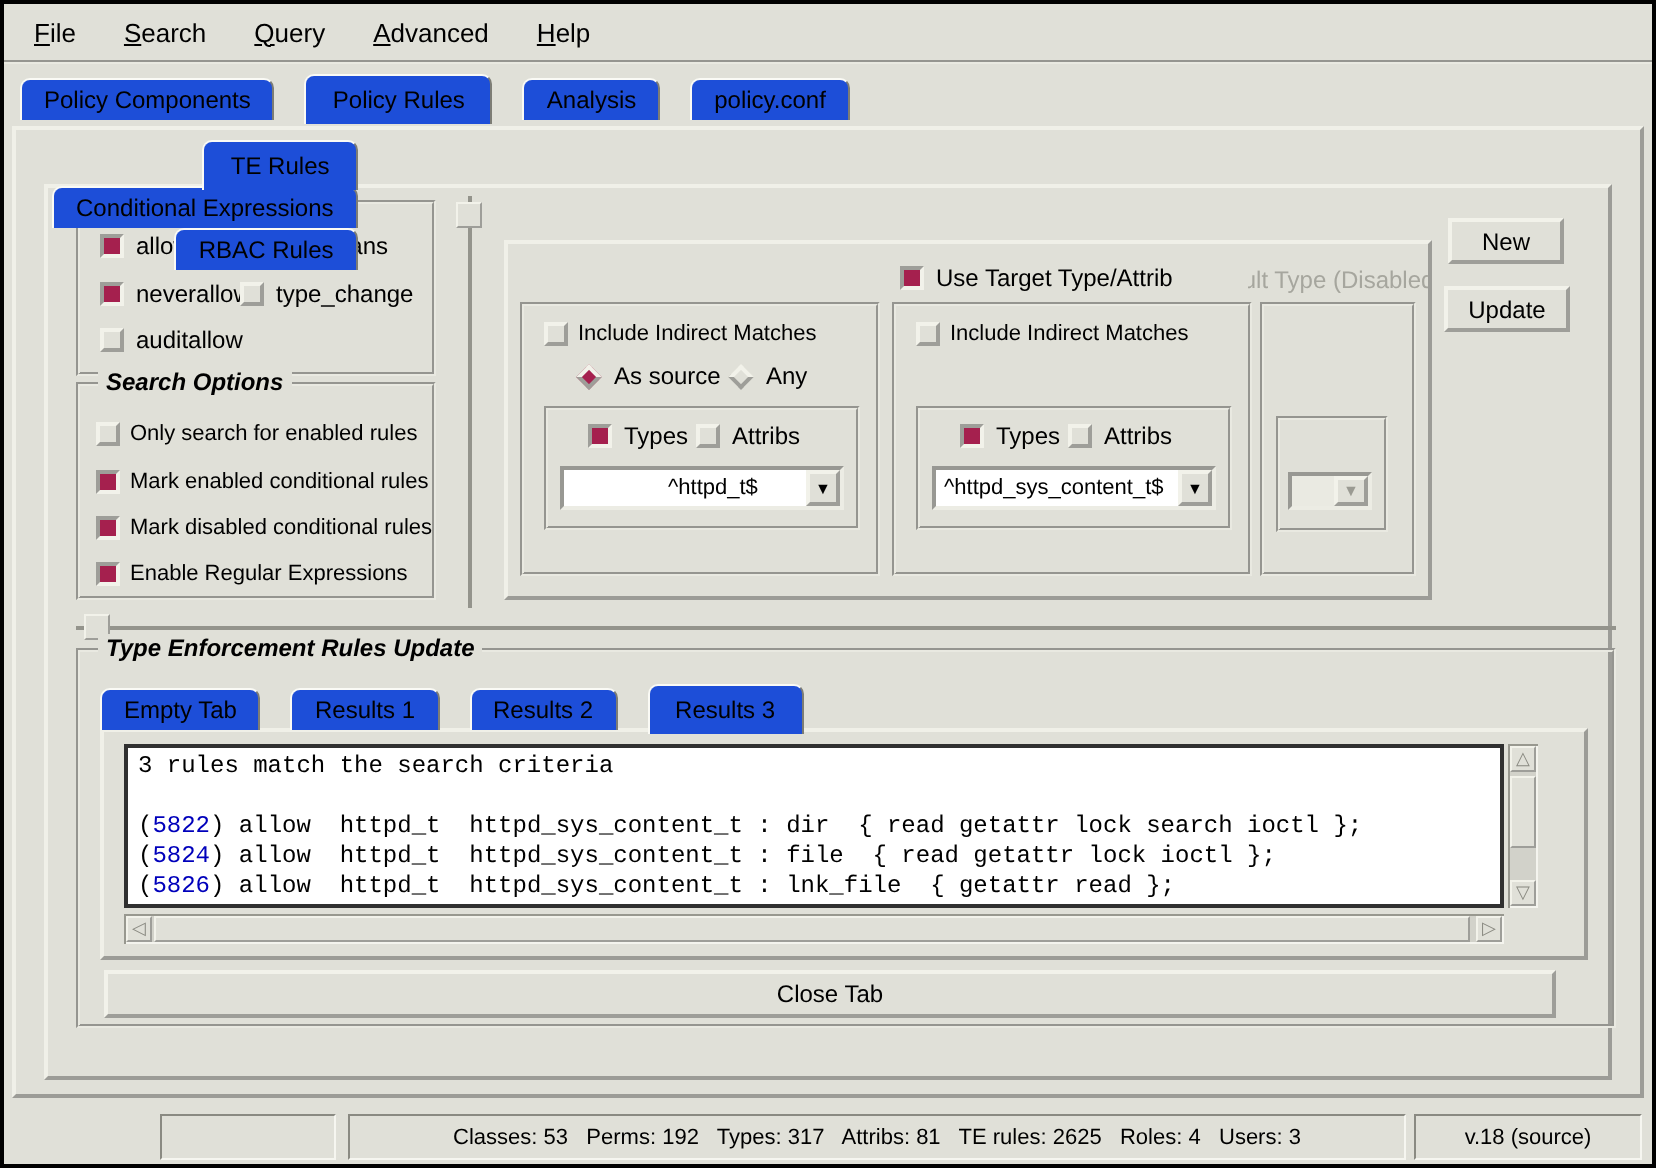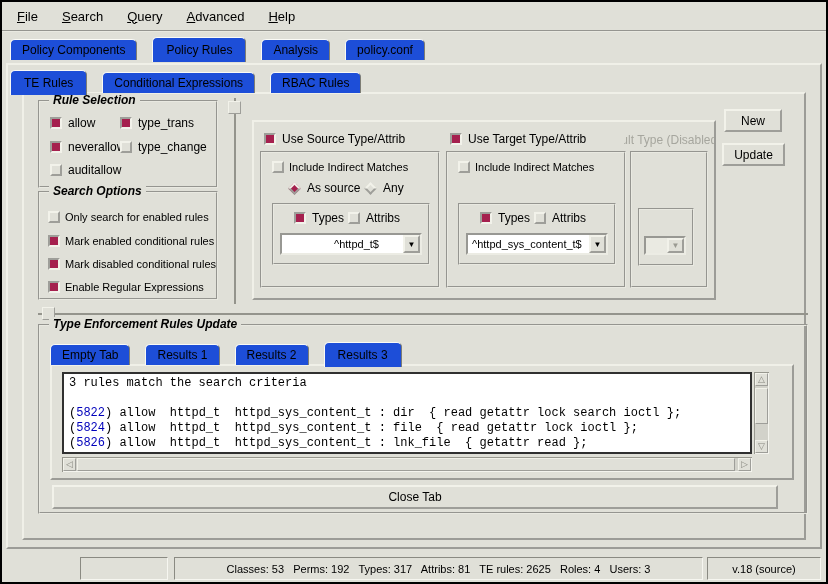--- a/index.html
+++ b/index.html
@@ -108,21 +108,21 @@
 
   <div class="tabrow" style="left:8px; top:35px;">
     <span class="tab">Policy Components</span>
     <span class="tab active">Policy Rules</span>
     <span class="tab">Analysis</span>
     <span class="tab">policy.conf</span>
   </div>
 
   <div class="raised-panel" style="left:4px; top:61px; width:816px; height:486px;"></div>
 
-  <div class="tabrow" style="left:8px; top:68px;">
+  <div class="tabrow" style="left:24px; top:68px;flex-direction:column;">
     <span class="tab active">TE Rules</span>
     <span class="tab">Conditional Expressions</span>
     <span class="tab">RBAC Rules</span>
   </div>
   <div class="raised-panel" style="left:20px; top:90px; width:784px; height:448px;"></div>
 
   <div class="groupbox" style="left:36px; top:98px; width:180px; height:88px;">
     <span class="gb-title">Rule Selection</span>
     <label class="cb checked" style="left:10px; top:14px;">
       <span class="cb-box"></span>
@@ -164,24 +164,20 @@
       <span class="cb-box"></span>
       <span>Enable Regular Expressions</span>
     </label>
   </div>
 
   <div class="sash-line-v" style="left:232px; top:96px; height:206px;"></div>
   <div class="sash-handle" style="left:226px; top:99px;"></div>
 
   <div class="raised-panel" style="left:250px; top:118px; width:464px; height:180px;"></div>
 
-  <label class="cb checked" style="left:262px; top:130px;">
-    <span class="cb-box"></span>
-    <span>Use Source Type/Attrib</span>
-  </label>
   <div class="groupbox" style="left:258px; top:149px; width:180px; height:137px;"></div>
   <label class="cb sm" style="left:270px; top:159px;">
     <span class="cb-box"></span>
     <span>Include Indirect Matches</span>
   </label>
   <label class="radio checked" style="left:286px; top:179px;">
     <span class="radio-box"></span>
     <span>As source</span>
   </label>
   <label class="radio" style="left:362px; top:179px;">

